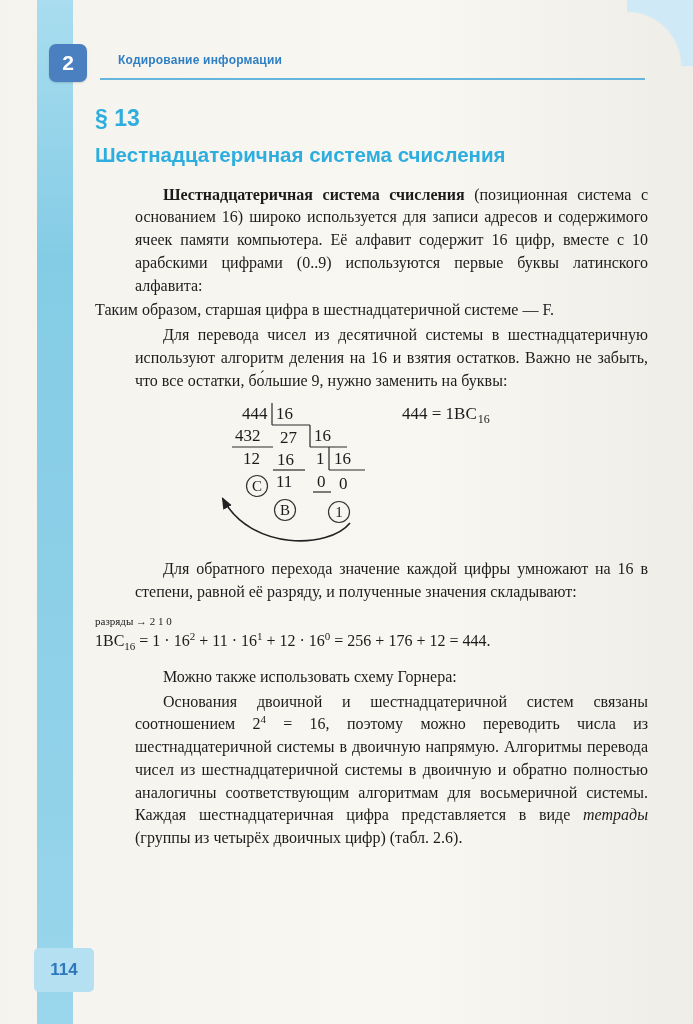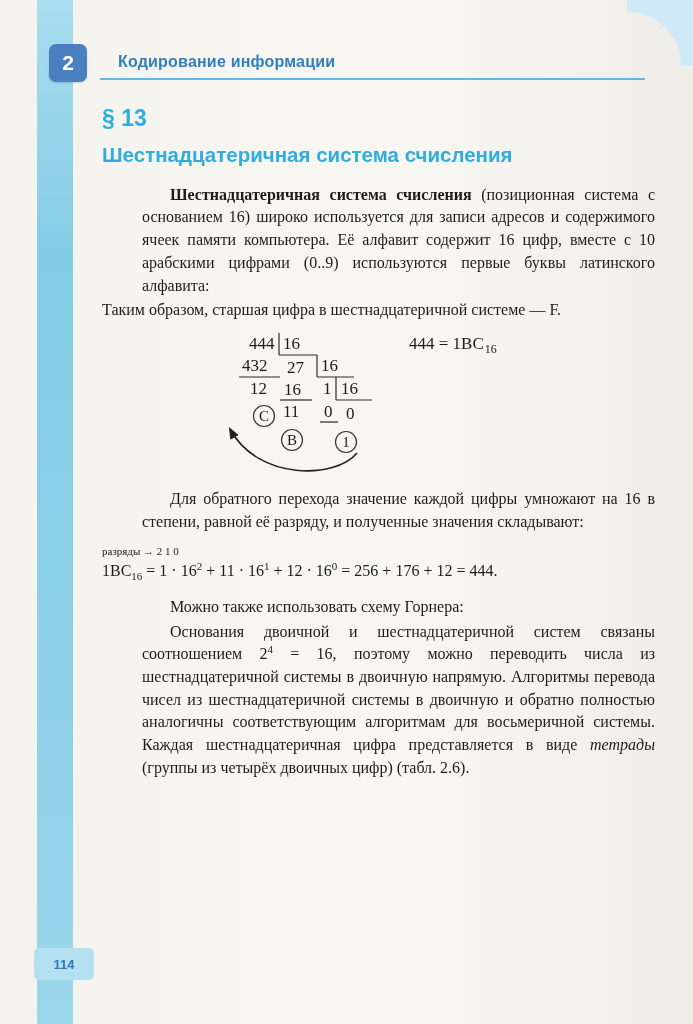--- a/index.html
+++ b/index.html
@@ -19,26 +19,26 @@
   }
   .chapter-badge {
     position:absolute; left:49px; top:44px; width:38px; height:38px;
     background:#4a7fc0; border-radius:7px; color:#ffffff;
     font-family:"Liberation Sans", sans-serif; font-weight:bold; font-size:21px;
     display:flex; align-items:center; justify-content:center;
     box-shadow:0 1px 2px rgba(0,0,0,.15);
   }
   .chapter-title {
     position:absolute; left:118px; top:53px; color:#2f7fc2;
-    font-family:"Liberation Sans", sans-serif; font-weight:bold; font-size:16px;
+    font-family:"Liberation Sans", sans-serif; font-weight:bold; font-size:12px;
     letter-spacing:.2px;
   }
   .header-rule { position:absolute; left:100px; top:78px; width:545px; height:2px; background:#66b5dd; }
   .content {
-    position:absolute; left:102px; top:102px; width:553px;
+    position:absolute; left:95px; top:102px; width:553px;
     color:#1c1c1c; font-size:16px; line-height:1.42; text-align:justify;
   }
   .section-number {
     color:#2eaede; font-family:"Liberation Sans", sans-serif;
     font-size:23px; font-weight:bold; margin-bottom:5px; text-align:left;
   }
   .section-title {
     color:#2eaede; font-family:"Liberation Sans", sans-serif;
     font-size:20.5px; font-weight:bold; margin-bottom:15px; text-align:left;
   }
@@ -50,23 +50,23 @@
   .division-figure text { font-family:"Liberation Serif", serif; font-size:17px; fill:#1b1b1b; }
   .division-figure .dline { stroke:#2a2a2a; stroke-width:1.2; }
   .division-figure .dcircle { stroke:#333333; stroke-width:1.2; fill:none; }
   .division-figure .ctext { font-size:15px; text-anchor:middle; }
   .digits-label { font-size:11px; text-align:left; margin:10px 0 1px 0; }
   .formula { text-align:left; margin-bottom:13px; white-space:nowrap; }
   .formula.horner { margin-left:70px; margin-bottom:15px; }
   sub { font-size:11px; vertical-align:-4px; line-height:0; }
   sup { font-size:11px; vertical-align:6px; line-height:0; }
   .page-number {
-    position:absolute; left:34px; top:948px; width:60px; height:32px;
+    position:absolute; left:34px; top:948px; width:60px; height:44px;
     background:#b5e0f2; border-radius:5px;
-    color:#2f77bb; font-family:"Liberation Sans", sans-serif; font-weight:bold; font-size:13px;
+    color:#2f77bb; font-family:"Liberation Sans", sans-serif; font-weight:bold; font-size:17px;
     display:flex; align-items:center; justify-content:center;
   }
 </style>
 </head>
 <body>
 
 <div class="page">
   <div class="left-strip"></div>
   <div class="corner-tr"></div>
 
@@ -78,20 +78,21 @@
 
   <div class="content">
     <div class="section-number">§ 13</div>
     <div class="section-title">Шестнадцатеричная система счисления</div>
 
     <p class="para indent"><b>Шестнадцатеричная система счисления</b><span> (позиционная система с основанием 16) широко используется для записи адресов и содержимого ячеек памяти компьютера. Её алфавит содержит 16 цифр, вместе с 10 арабскими цифрами (0..9) используются первые буквы латинского алфавита:</span></p>
 
 
     <p class="para">Таким образом, старшая цифра в шестнадцатеричной системе — F.</p>
 
+    <p class="para indent">Для перевода чисел из десятичной системы в шестнадцатеричную используют алгоритм деления на 16 и взятия остатков. Важно не забыть, что все остатки, бо́льшие 9, нужно заменить на буквы:</p>
 
     <div class="division-figure">
       <svg width="430" height="152" viewBox="0 0 430 152">
         <defs>
           <marker id="arrowhead" markerWidth="9" markerHeight="8" refX="6" refY="3" orient="auto" markerUnits="strokeWidth">
             <path d="M0,0 L7.5,3 L0,6 z" fill="#222222"></path>
           </marker>
         </defs>
 
         <line class="dline" x1="55" y1="3" x2="55" y2="25"></line>

